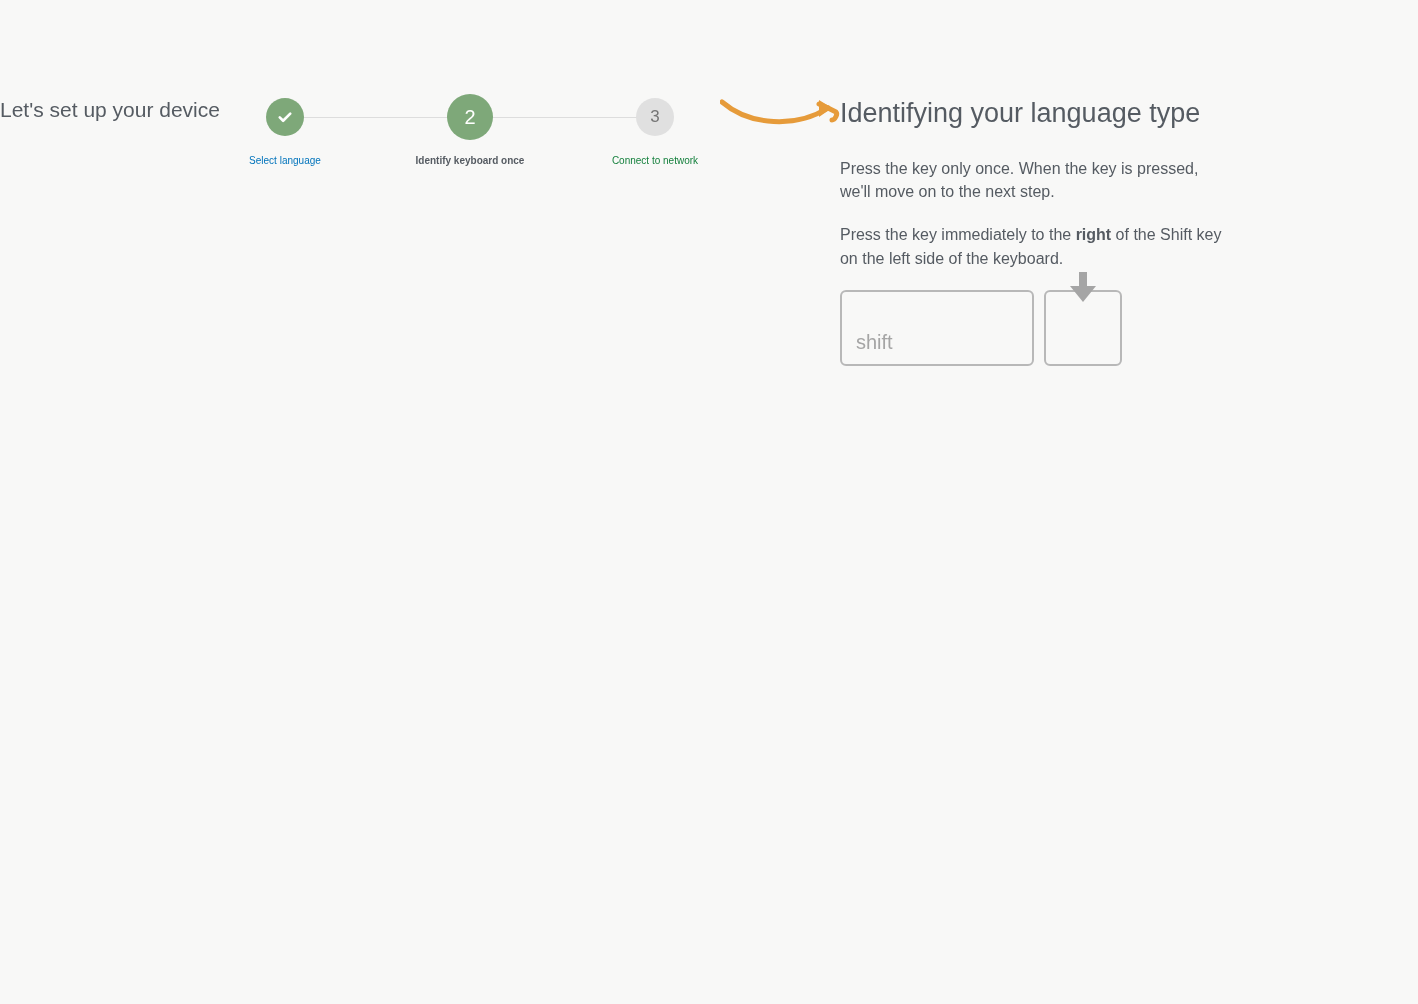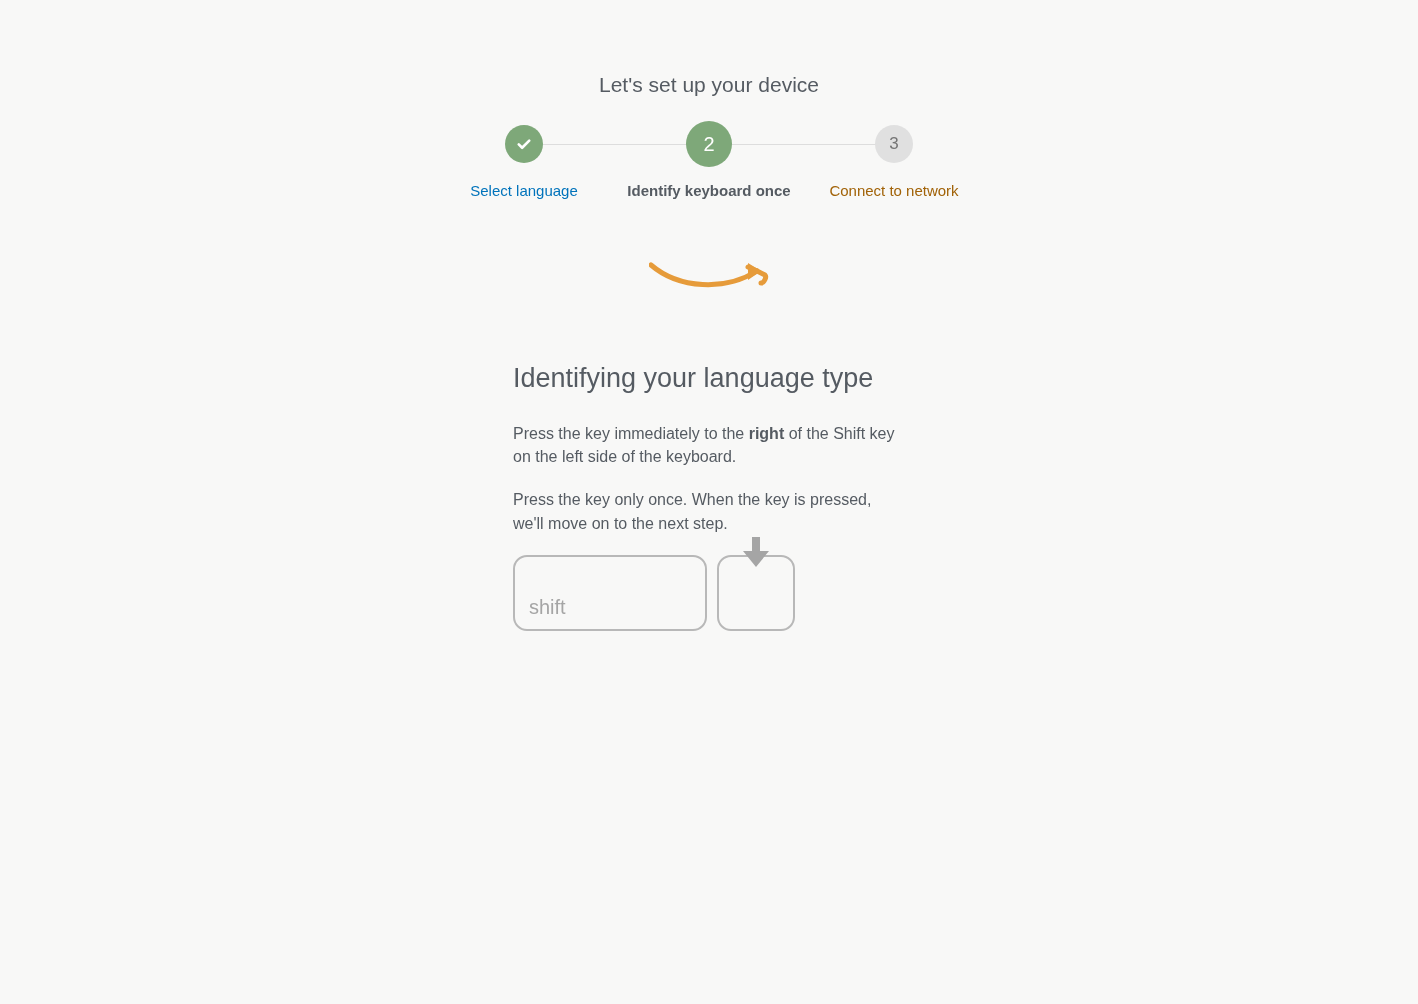--- a/index.html
+++ b/index.html
@@ -5,24 +5,22 @@
     * { margin: 0; padding: 0; box-sizing: border-box; }
     body {
       background: #f8f8f7;
       font-family: "Amazon Ember", "Helvetica Neue", Arial, sans-serif;
       width: 1418px;
       height: 1004px;
       color: #555;
     }
     .container {
       width: 100%;
-      padding-top: 73px;
+      padding-top: 98px;
       display: flex;
-      flex-direction: column;
-      align-items: center;
     }
     .page-title {
       font-size: 21px;
       font-weight: 400;
       color: #555b62;
       margin-bottom: 28px;
     }
     .stepper {
       width: 500px;
       position: relative;
@@ -58,26 +56,26 @@
       color: #fff;
       position: relative;
       z-index: 2;
     }
     .circle.large { width: 46px; height: 46px; margin-top: -4px; margin-bottom: -4px; font-size: 20px; }
     .circle.done { background: #7ea879; }
     .circle.current { background: #7ea879; }
     .circle.pending { background: #e0e0e0; color: #757575; }
     .step-label {
       margin-top: 19px;
-      font-size: 15px;
+      font-size: 10px;
       white-space: nowrap;
     }
     .step .step-label.link { color: #0073bb; cursor: pointer; }
     .step .step-label.current { color: #555b62; font-weight: 700; }
-    .step .step-label.pending { color: #a16207; }
+    .step .step-label.pending { color: #15803d; }
     .logo-wrap {
       margin-bottom: 62px;
     }
     .content {
       width: 392px;
       text-align: left;
     }
     .heading {
       font-size: 27px;
       font-weight: 400;
@@ -92,21 +90,21 @@
     }
     .kbd-row {
       display: flex;
       gap: 10px;
       align-items: flex-end;
       position: relative;
       margin-top: 18px;
     }
     .key {
       border: 2px solid #b8b8b8;
-      border-radius: 14px;
+      border-radius: 6px;
       height: 76px;
       position: relative;
       background: transparent;
     }
     .key.shift {
       width: 194px;
       padding-left: 14px;
       display: flex;
       align-items: flex-end;
       padding-bottom: 10px;
@@ -158,24 +156,24 @@
   <div class="logo-wrap">
     <svg width="120" height="36" viewBox="0 0 120 36">
       <path d="M2 4 C 30 28, 76 30, 108 10" fill="none" stroke="#e69b3a" stroke-width="5" stroke-linecap="round"></path>
       <path d="M108 10 L 99 6 M108 10 L 116 14 C 118 16 115 22 112 22" fill="none" stroke="#e69b3a" stroke-width="5" stroke-linecap="round" stroke-linejoin="round"></path>
       <path d="M99 2 L 112 10 L 99 19 Z" fill="#e69b3a"></path>
     </svg>
   </div>
 
   <div class="content">
     <div class="heading">Identifying your language type</div>
+    <p class="instr">Press the key only once. When the key is pressed, we'll move on to the next step.</p>
     <p class="instr">
       <span>Press the key immediately to the </span><strong>right</strong><span> of the Shift key on the left side of the keyboard.</span>
     </p>
-    <p class="instr">Press the key only once. When the key is pressed, we'll move on to the next step.</p>
 
     <div class="kbd-row">
       <div class="key shift">
         <span>shift</span>
       </div>
       <div class="key target">
         <div class="arrow">
           <svg width="26" height="32" viewBox="0 0 26 32">
             <path d="M9 0 H17 V14 H26 L13 30 L0 14 H9 Z" fill="#a5a5a5"></path>
           </svg>

